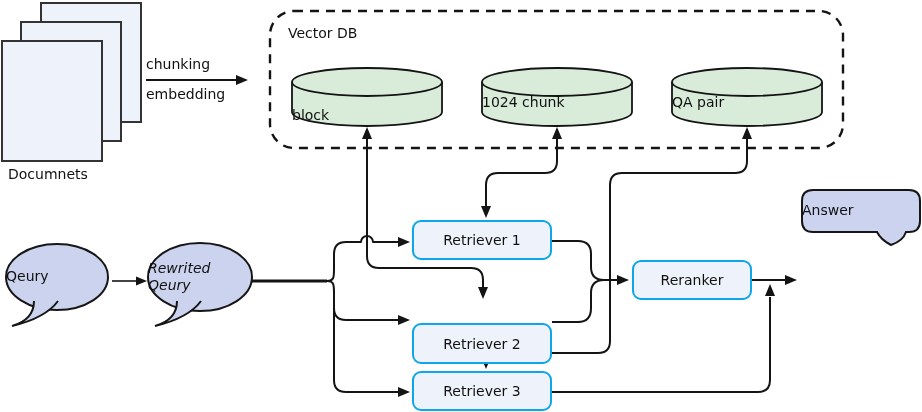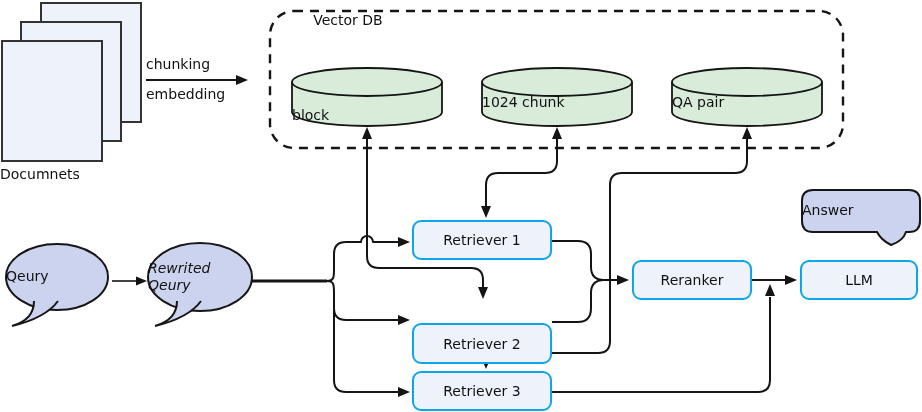--- a/index.html
+++ b/index.html
@@ -137,28 +137,25 @@
   </div>
   <div class="node" style="left:412px;top:301px;width:140px;height:41px;margin-top:22px;">
     <span>Retriever 2</span>
   </div>
   <div class="node" style="left:412px;top:371px;width:140px;height:40px;">
     <span>Retriever 3</span>
   </div>
   <div class="node" style="left:632px;top:260px;width:120px;height:40px;">
     <span>Reranker</span>
   </div>
-  <div class="node" style="left:800px;top:260px;width:118px;height:40px;">
-    <span>LLM</span>
-  </div>
 
-  <div class="lbl" style="left:0px;top:166px;width:112px;">Documnets</div>
+  <div class="lbl" style="left:0px;top:166px;width:112px;padding-left:8px;">Documnets</div>
   <div class="lbl" style="left:146px;top:56px;width:102px;">chunking</div>
   <div class="lbl" style="left:146px;top:86px;width:102px;">embedding</div>
-  <div class="lbl" style="left:288px;top:12px;width:120px;text-align:center;">Vector DB</div>
+  <div class="lbl" style="left:288px;top:25px;width:120px;text-align:left;">Vector DB</div>
   <div class="lbl" style="left:292px;top:94px;width:150px;margin-top:13px;">block</div>
   <div class="lbl" style="left:482px;top:94px;width:150px;">1024 chunk</div>
   <div class="lbl" style="left:672px;top:94px;width:150px;">QA pair</div>
   <div class="lbl" style="left:6px;top:268px;width:102px;">Qeury</div>
   <div class="lbl" style="left:148px;top:260px;width:104px;font-style:italic;">
     <div>Rewrited</div>
     <div>Qeury</div>
   </div>
   <div class="lbl" style="left:802px;top:202px;width:118px;">Answer</div>
 

